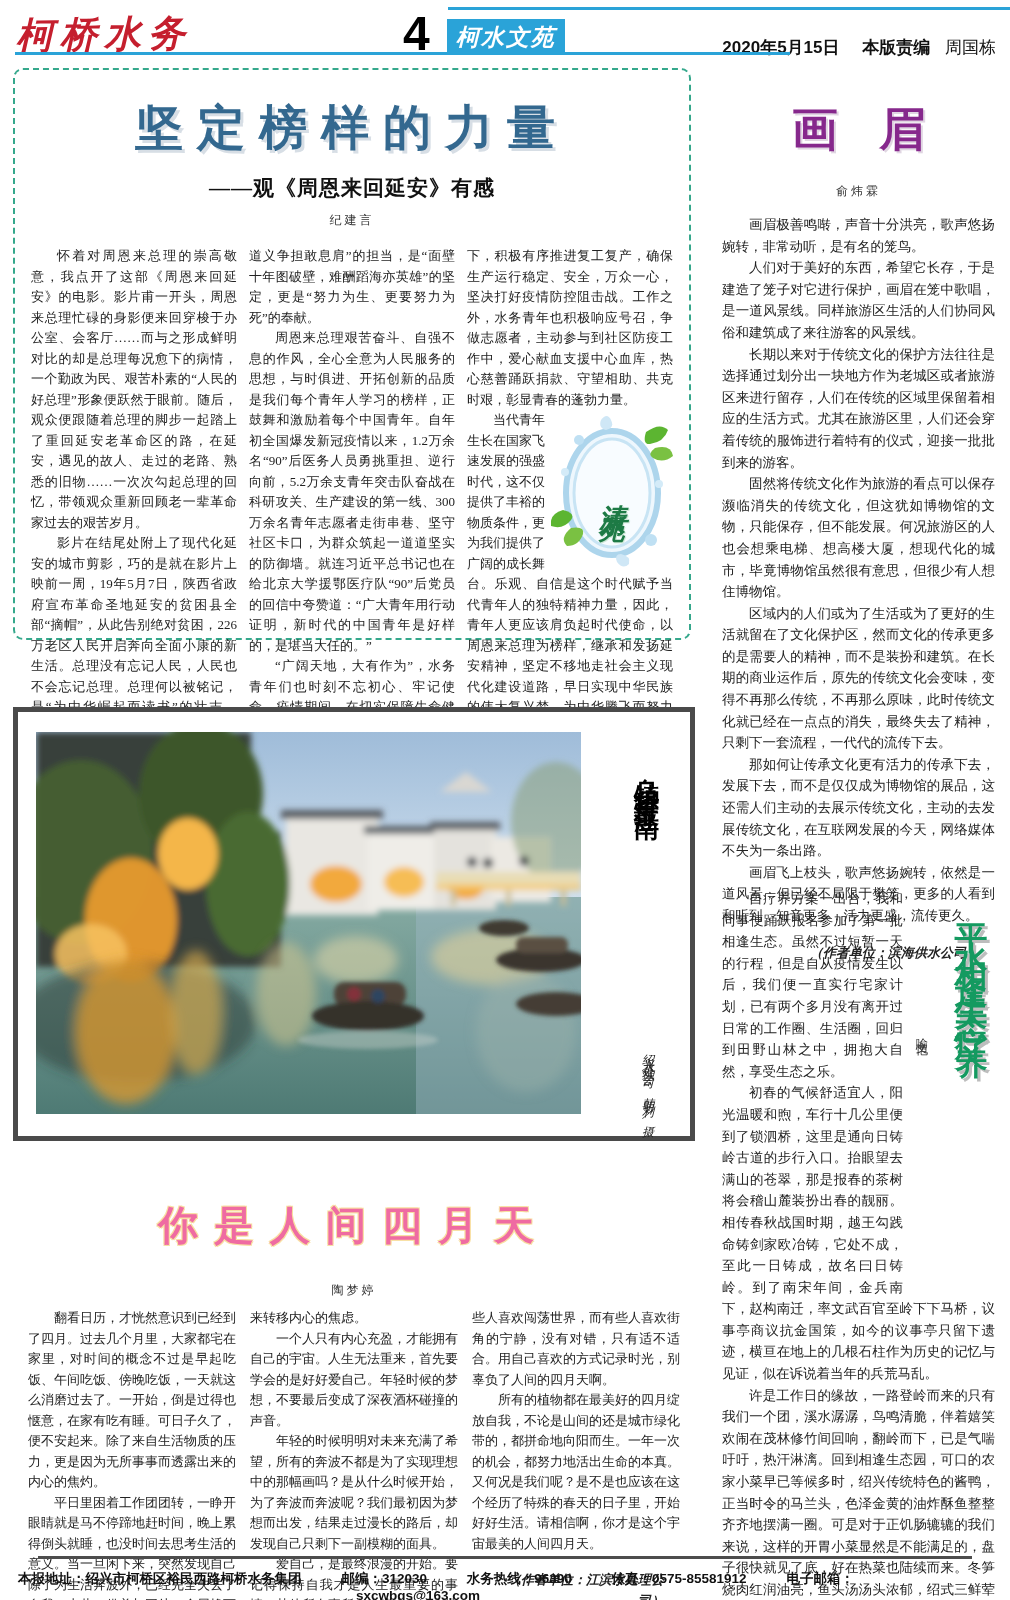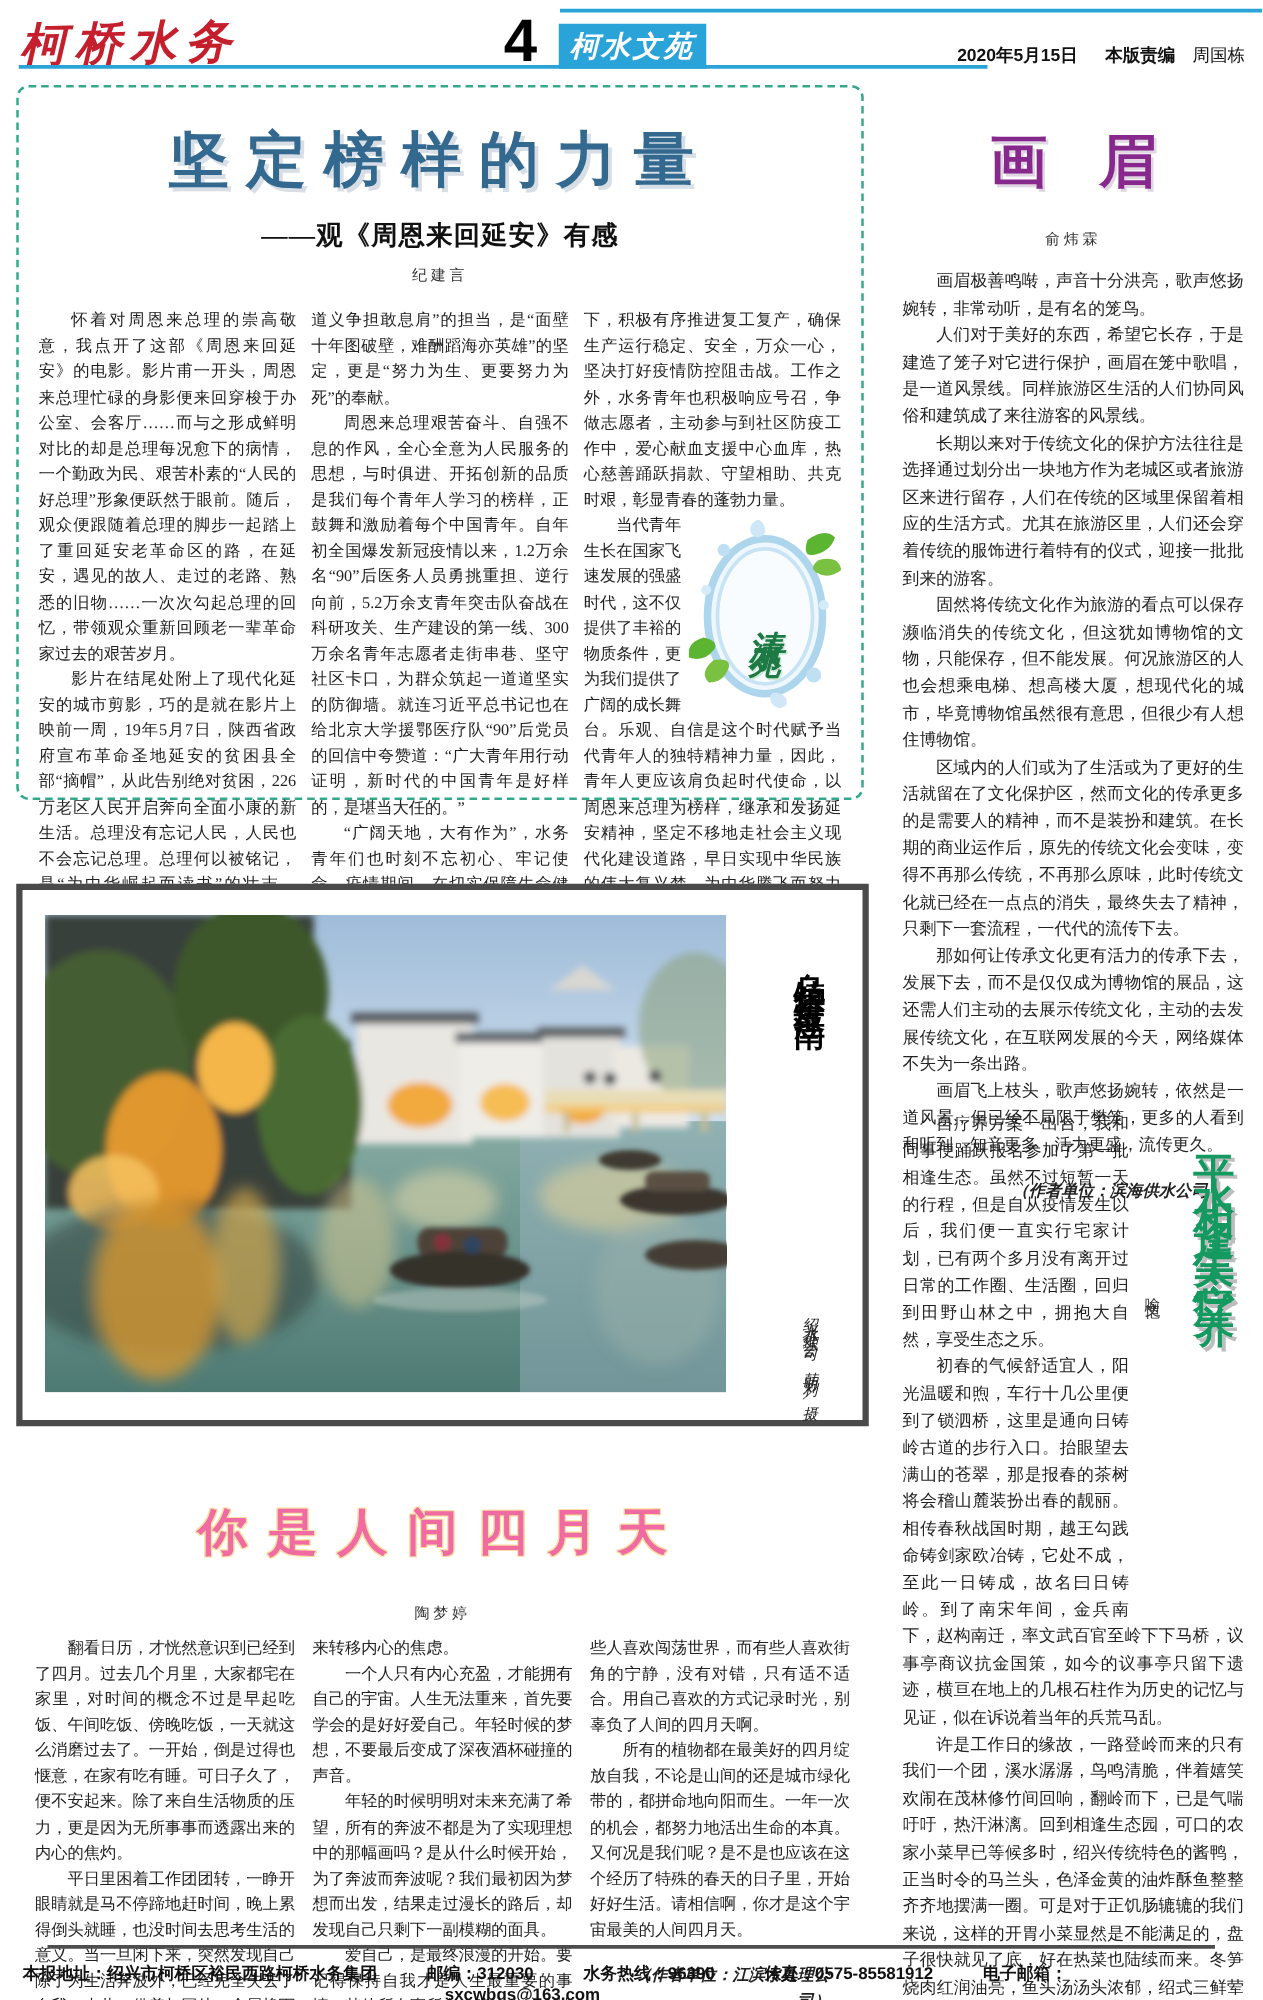--- a/index.html
+++ b/index.html
@@ -9,21 +9,21 @@
   
   .masthead{position:absolute;left:16px;top:10px;font-size:37px;font-weight:bold;font-style:italic;
             color:#c51f2e;letter-spacing:7px;transform:rotate(-1deg);}
   .hline-top{position:absolute;left:448px;top:7px;right:0;height:3px;background:#2aa3d8;}
   .hline-bottom{position:absolute;left:15px;top:52px;width:775px;height:3px;background:#2aa3d8;}
   .page-num{position:absolute;left:403px;top:6px;font-size:48px;font-weight:bold;
             font-family:"Liberation Sans","DejaVu Sans",sans-serif;color:#000;}
   .section-box{position:absolute;left:447px;top:19px;width:118px;height:36px;background:#2aa3d8;
                display:flex;align-items:center;justify-content:center;}
   .section-box span{color:#fff;font-size:23px;font-weight:bold;font-style:italic;letter-spacing:2px;}
-  .date-line{position:absolute;right:14px;top:36px;font-size:14px;font-weight:bold;
+  .date-line{position:absolute;right:14px;top:36px;font-size:17px;font-weight:bold;
              font-family:"Liberation Sans","DejaVu Sans",sans-serif;color:#111;}
   .date-line .ed-name{font-weight:normal;margin-left:10px;}
   .date-line .ed-label{margin-left:18px;}
 
   
   .main-box{position:absolute;left:13px;top:68px;width:678px;height:572px;
             border:2px dashed #35a88c;border-radius:10px;box-sizing:border-box;}
   .main-title{position:absolute;left:0;right:0;top:26px;text-align:center;
               font-size:48px;font-weight:bold;color:#33688f;letter-spacing:14px;
               text-shadow:3px 3px 0 #d7dee5;}

